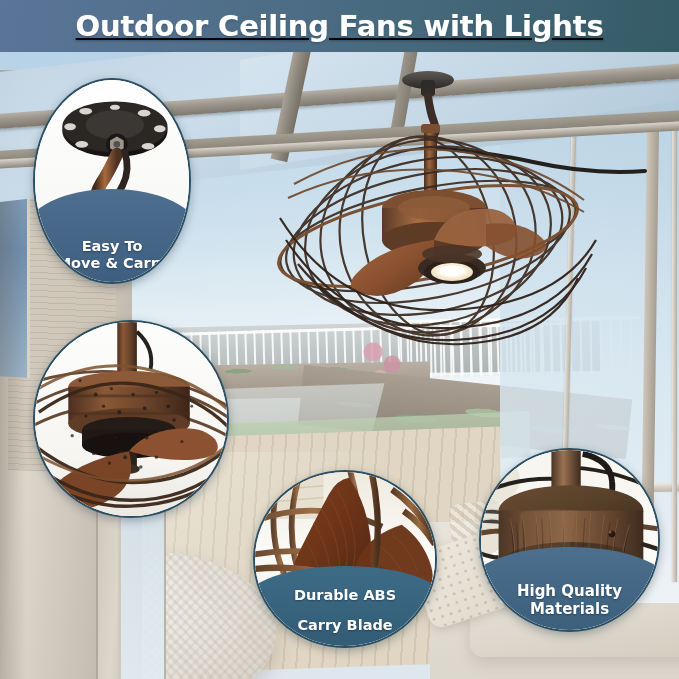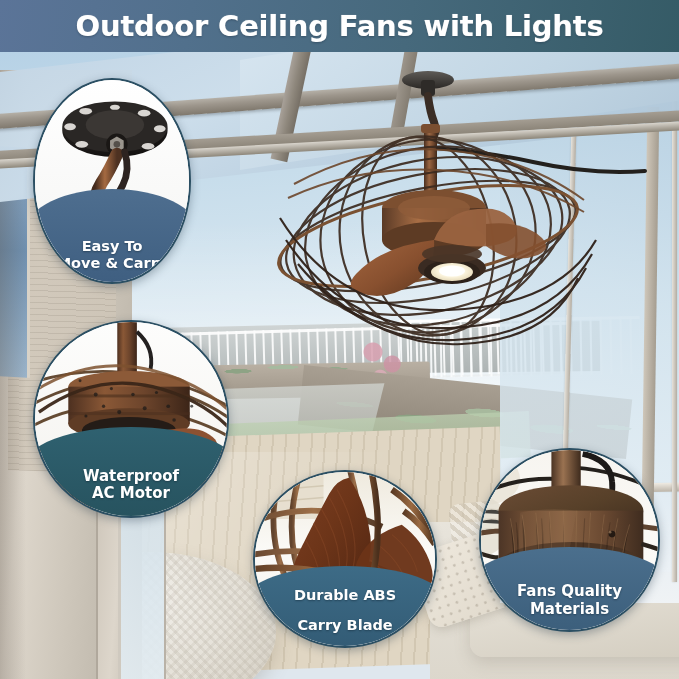--- a/index.html
+++ b/index.html
@@ -11,20 +11,21 @@
   }
 
   #stage{ position:absolute; inset:0; width:679px; height:679px; overflow:hidden; background:#dfe7ee; }
 
   
   .header{
     position:absolute; left:0; top:0; width:679px; height:52px;
     background:linear-gradient(100deg,#5b7498 0%, #51708c 28%, #46697c 60%, #355b66 100%);
     display:flex; align-items:center; justify-content:center;
     z-index:40;
+    text-decoration:underline;
   }
   .header-title{
     color:#ffffff;
     font-size:29px;
     font-weight:bold;
     letter-spacing:-0.2px;
     text-shadow:0 1px 2px rgba(20,40,60,.45), 0 0 1px rgba(255,255,255,.6);
     white-space:nowrap;
     font-family:"DejaVu Sans", sans-serif;
   }
@@ -583,24 +584,20 @@
           <circle cx="76" cy="144" r="1.7"></circle>
           <circle cx="92" cy="138" r="2"></circle>
         <circle cx="108" cy="148" r="1.8"></circle>
           <circle cx="124" cy="138" r="1.7"></circle>
           <circle cx="46" cy="60" r="1.5"></circle>
         <circle cx="150" cy="122" r="1.6"></circle>
           <circle cx="38" cy="116" r="1.7"></circle>
           <circle cx="160" cy="86" r="1.5"></circle>
       </g>
     </svg>
-    <div class="cap">
-      <span>Waterproof</span>
-      <span>AC Motor</span>
-    </div>
   </div>
 
   <div class="callout c3">
     <svg class="cimg" viewBox="0 0 184 178" preserveAspectRatio="xMidYMid slice">
       <defs>
         <linearGradient id="c3bg" x1="0" y1="0" x2="0" y2="1">
           <stop offset="0" stop-color="#efeade"></stop>
             <stop offset=".45" stop-color="#fbfaf7"></stop>
           <stop offset="1" stop-color="#f1eee8"></stop>
         </linearGradient>
@@ -751,18 +748,18 @@
       <circle cx="120" cy="130" r="3" fill="#1f1610"></circle>
 
       <path d="M16 124 q76 22 152 -4 l0 18 q-78 24 -152 2z" fill="#6a3d22" opacity=".92"></path>
 
       <g stroke="#2b241d" stroke-width="4.5" fill="none">
         <path d="M-6 104 q16 6 24 6"></path>
         <path d="M164 96 q14 4 24 8"></path>
       </g>
     </svg>
     <div class="cap">
-      <span>Fans Quality</span>
+      <span>High Quality</span>
       <span>Materials</span>
     </div>
   </div>
 
 </div>
 
 </body></html>

